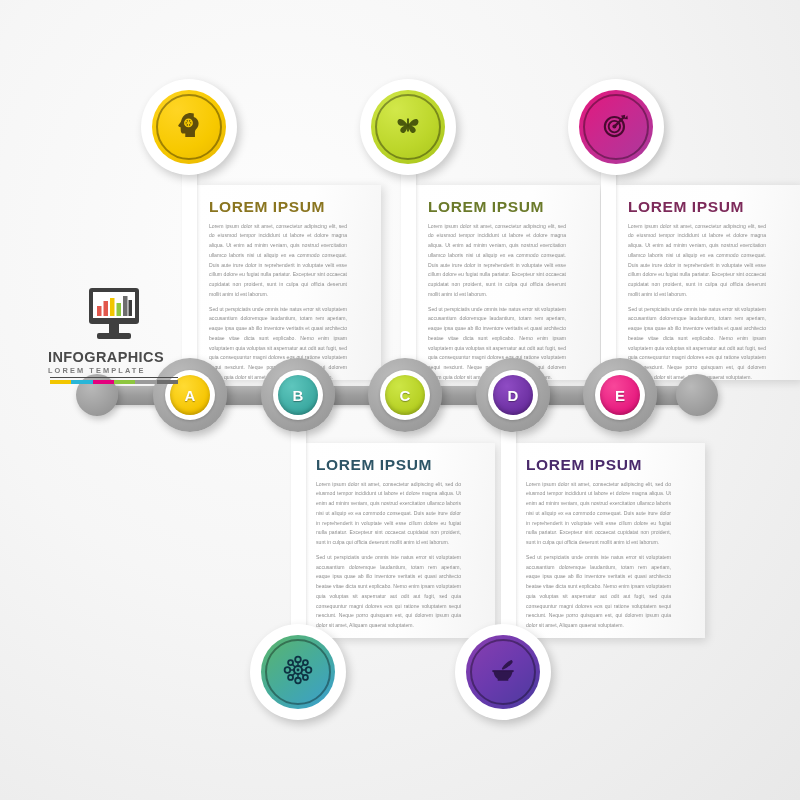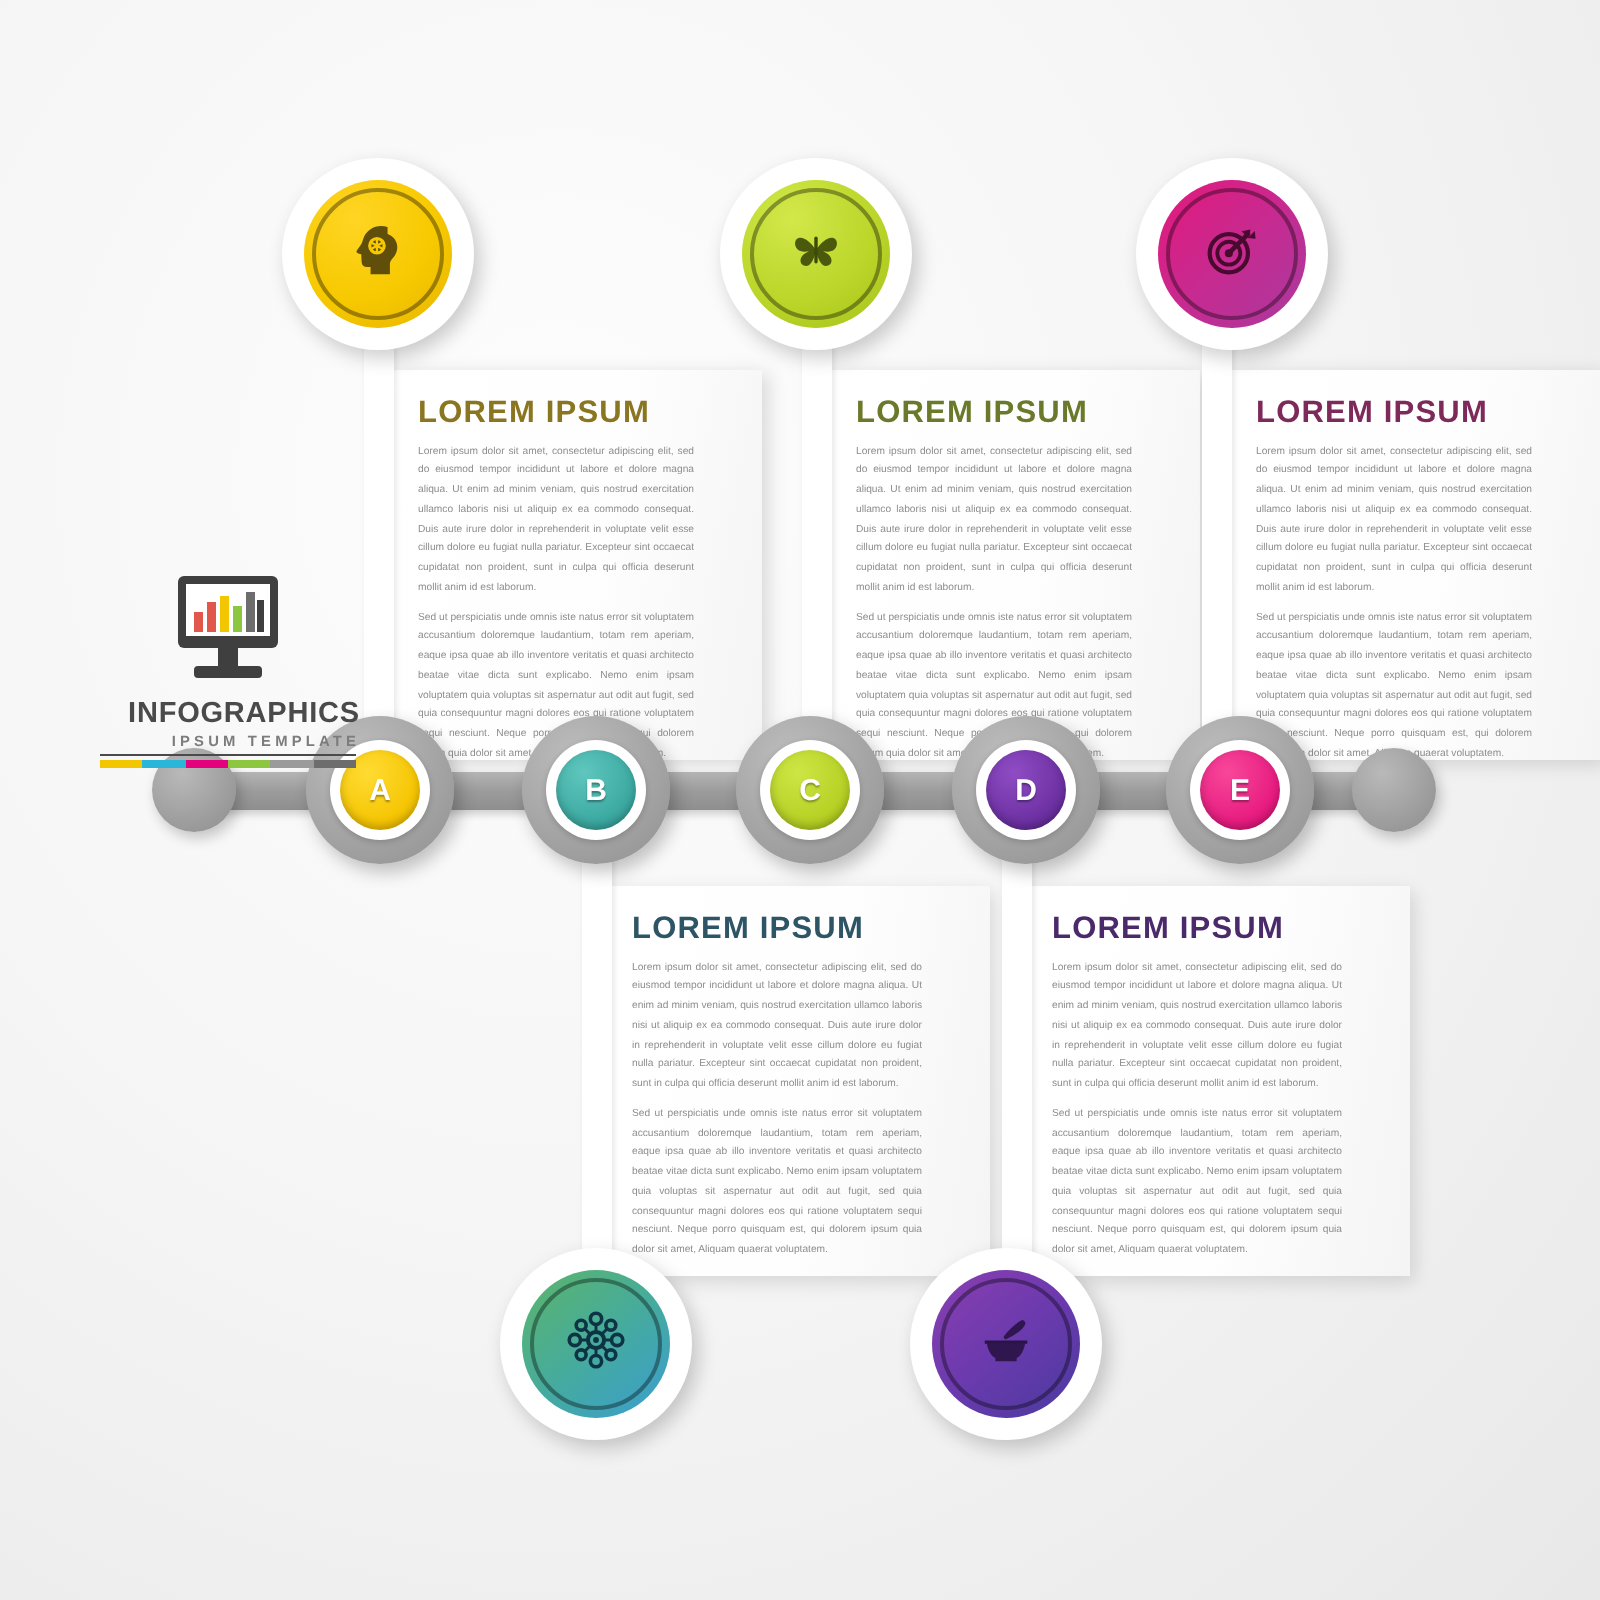--- a/index.html
+++ b/index.html
@@ -75,21 +75,21 @@
   }
   .node .bead{
     width:40px;height:40px;border-radius:50%;
     display:flex;align-items:center;justify-content:center;
     font-size:15px;font-weight:bold;color:#fff;
     text-shadow:0 1px 1px rgba(0,0,0,.35);
     box-shadow:inset 0 -2px 4px rgba(0,0,0,.22);
   }
 
   
-  .logo{position:absolute;left:48px;top:286px;width:132px;text-align:right;}
+  .logo{position:absolute;left:48px;top:286px;width:132px;text-align:left;}
   .logo .screen{display:flex;justify-content:center;}
   .logo-title{
     font-size:14.5px;font-weight:bold;color:#4a4a4a;letter-spacing:.4px;
     margin-top:2px;line-height:1;
   }
   .logo-sub{
     font-size:7.4px;font-weight:bold;color:#7c7c7c;letter-spacing:2.1px;
     margin-top:2px;line-height:1;
   }
   .logo-rule{height:1.5px;background:#4a4a4a;margin:3px 2px 2px 2px;}
@@ -272,21 +272,21 @@
         <rect x="26.5" y="15" width="4.5" height="15" fill="#e2574c"></rect>
         <rect x="33" y="12" width="4.5" height="18" fill="#f2c600"></rect>
         <rect x="39.5" y="17" width="4.5" height="13" fill="#8dc63f"></rect>
         <rect x="46" y="10" width="4.5" height="20" fill="#6d6d6d"></rect>
         <rect x="51.5" y="14" width="3.5" height="16" fill="#3f3f3f"></rect>
         <rect x="32" y="38" width="10" height="9" fill="#3f3f3f"></rect>
         <rect x="20" y="47" width="34" height="6" rx="2" fill="#3f3f3f"></rect>
       </svg>
     </div>
     <div class="logo-title">INFOGRAPHICS</div>
-    <div class="logo-sub">IPSUM TEMPLATE</div>
+    <div class="logo-sub">LOREM TEMPLATE</div>
     <div class="logo-rule"></div>
     <div class="swatches">
       <i style="background:#f2c600"></i>
       <i style="background:#29b6d8"></i>
       <i style="background:#e5007d"></i>
       <i style="background:#8dc63f"></i>
       <i style="background:#9b9b9b"></i>
       <i style="background:#6d6d6d"></i>
     </div>
   </div>

